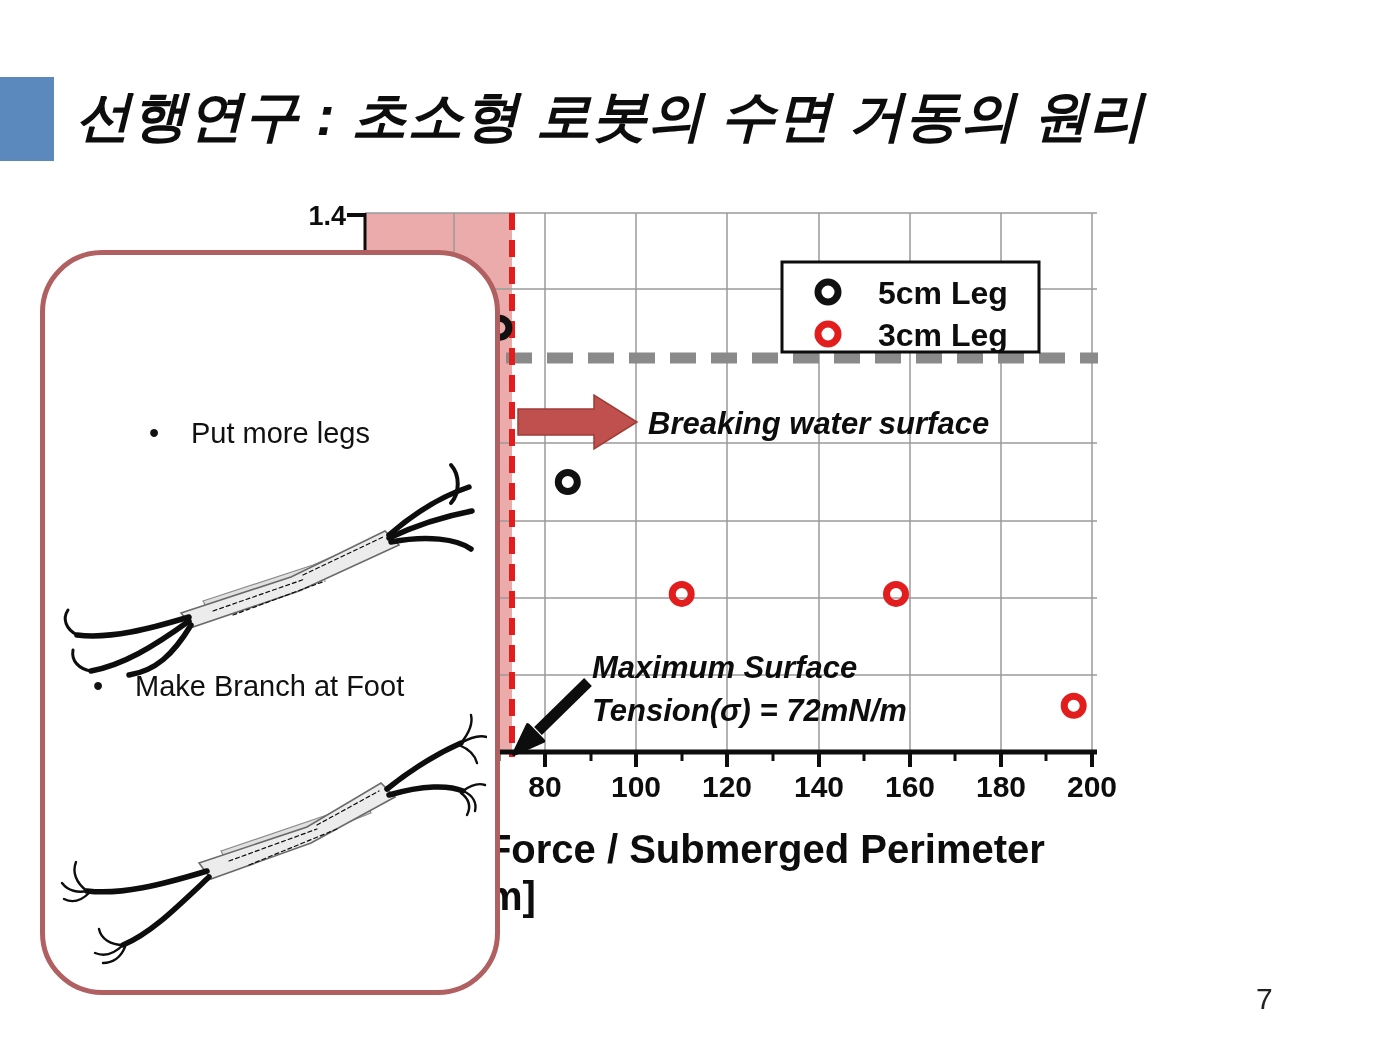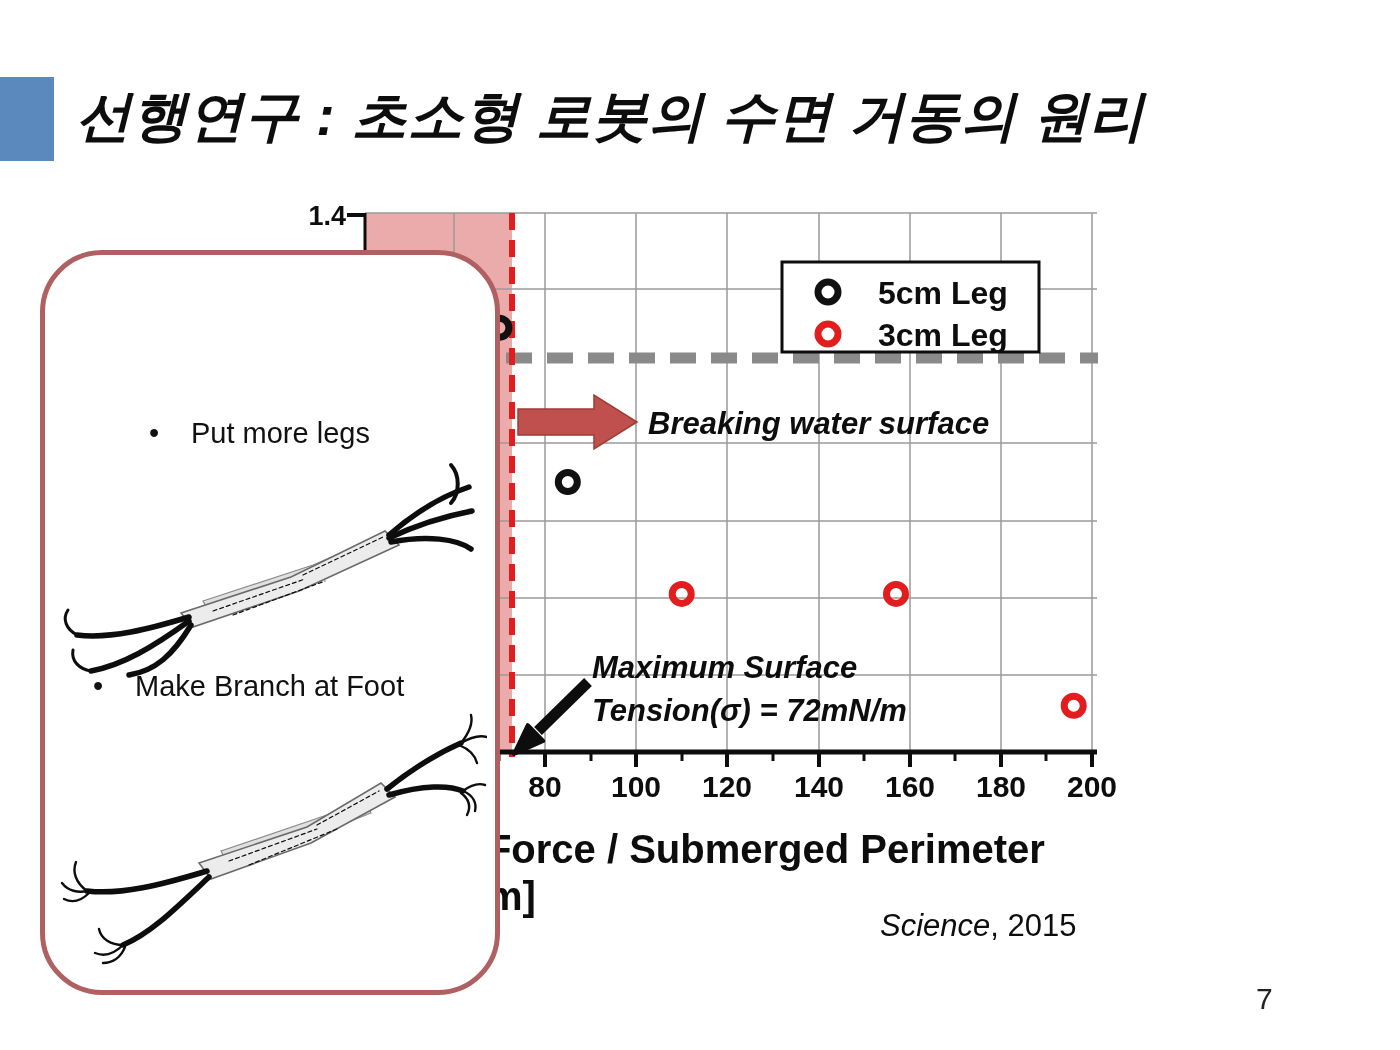--- a/index.html
+++ b/index.html
@@ -135,23 +135,20 @@
         <circle cx="1073.7" cy="705.7" r="9.5" fill="none" stroke="#e21d1d" stroke-width="7"></circle>
       </g>
   </svg>
 
   <div class="axis-title">
     <div>Max Force / Submerged Perimeter</div>
     <div>[mN/m]</div>
   </div>
 
 
-  <div class="citation">
-    <span class="it">Science</span><span>, 2015</span>
-  </div>
 
   <div class="pagenum">7</div>
 
   <div class="callout">
     <div class="callout-heading">
     </div>
 
     <div class="bullet-row bullet1">
       <span class="dot">•</span><span>Put more legs</span>
     </div>

